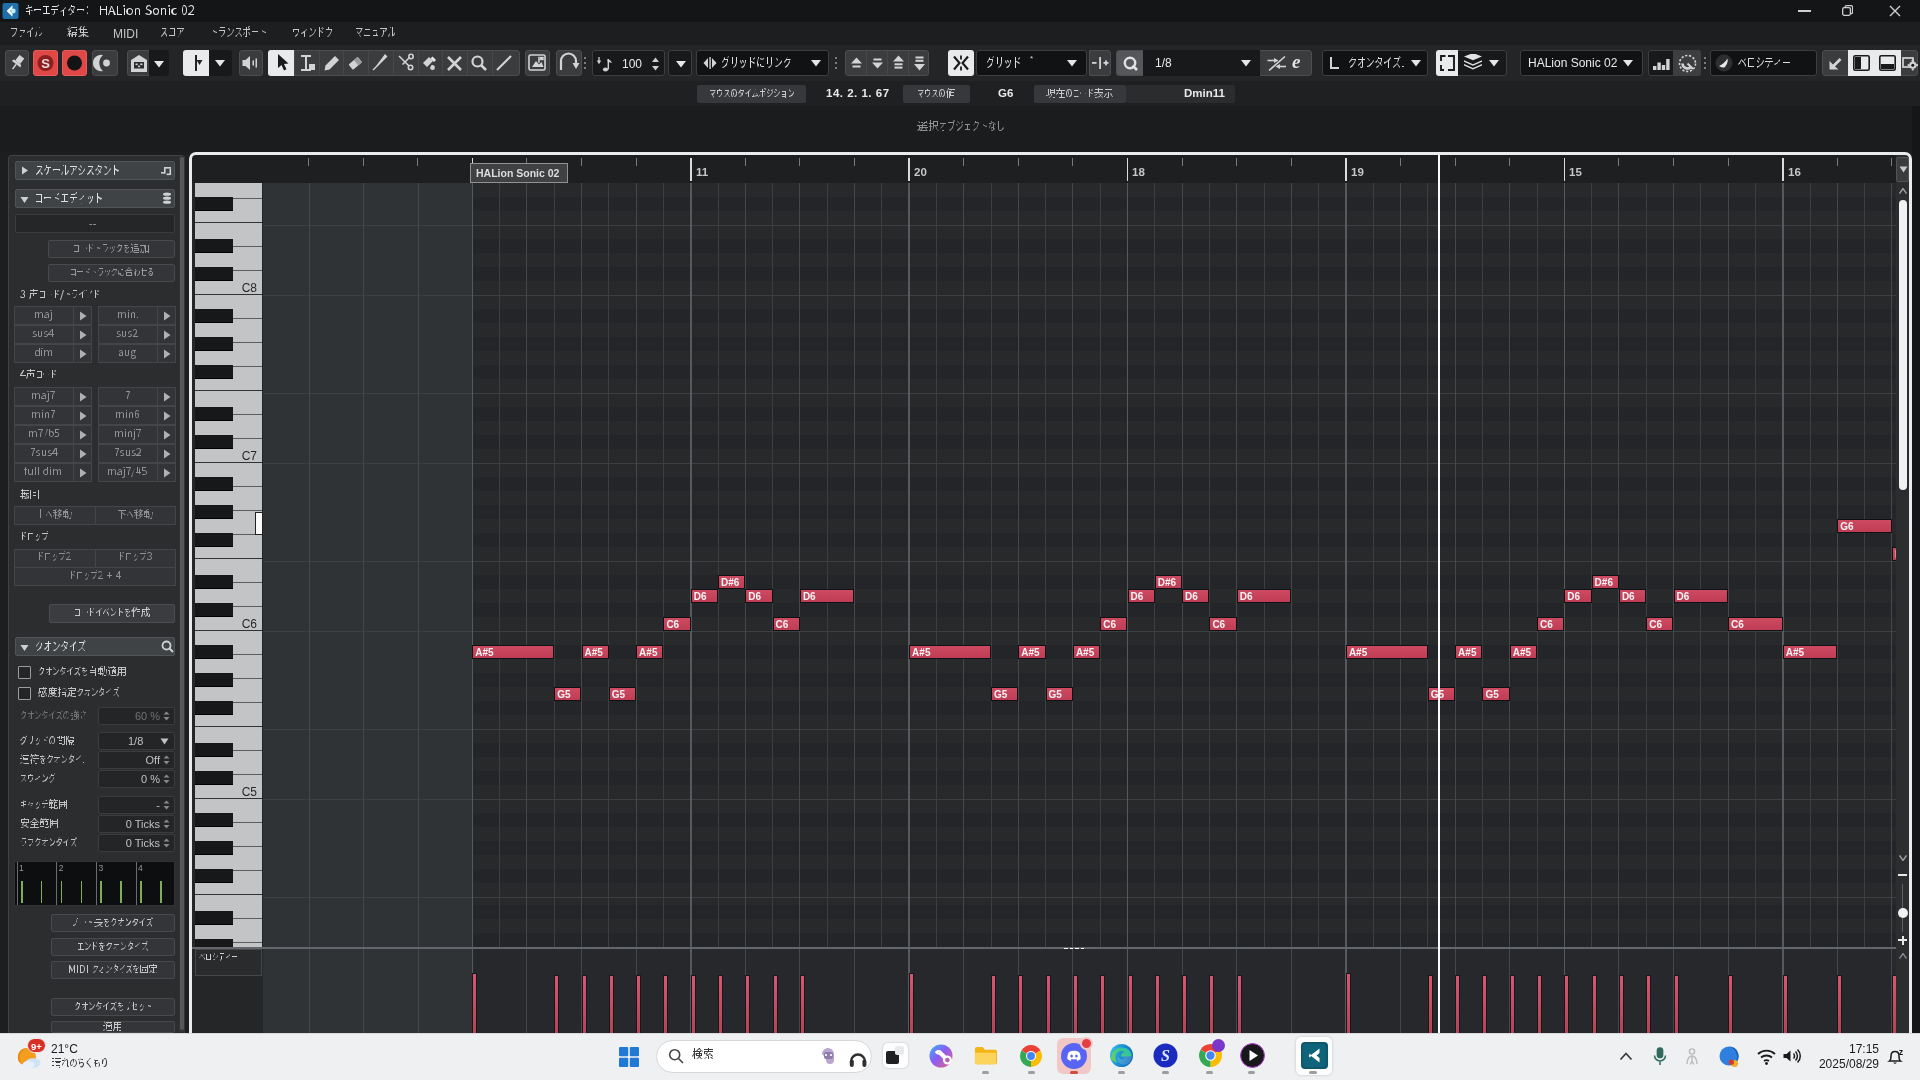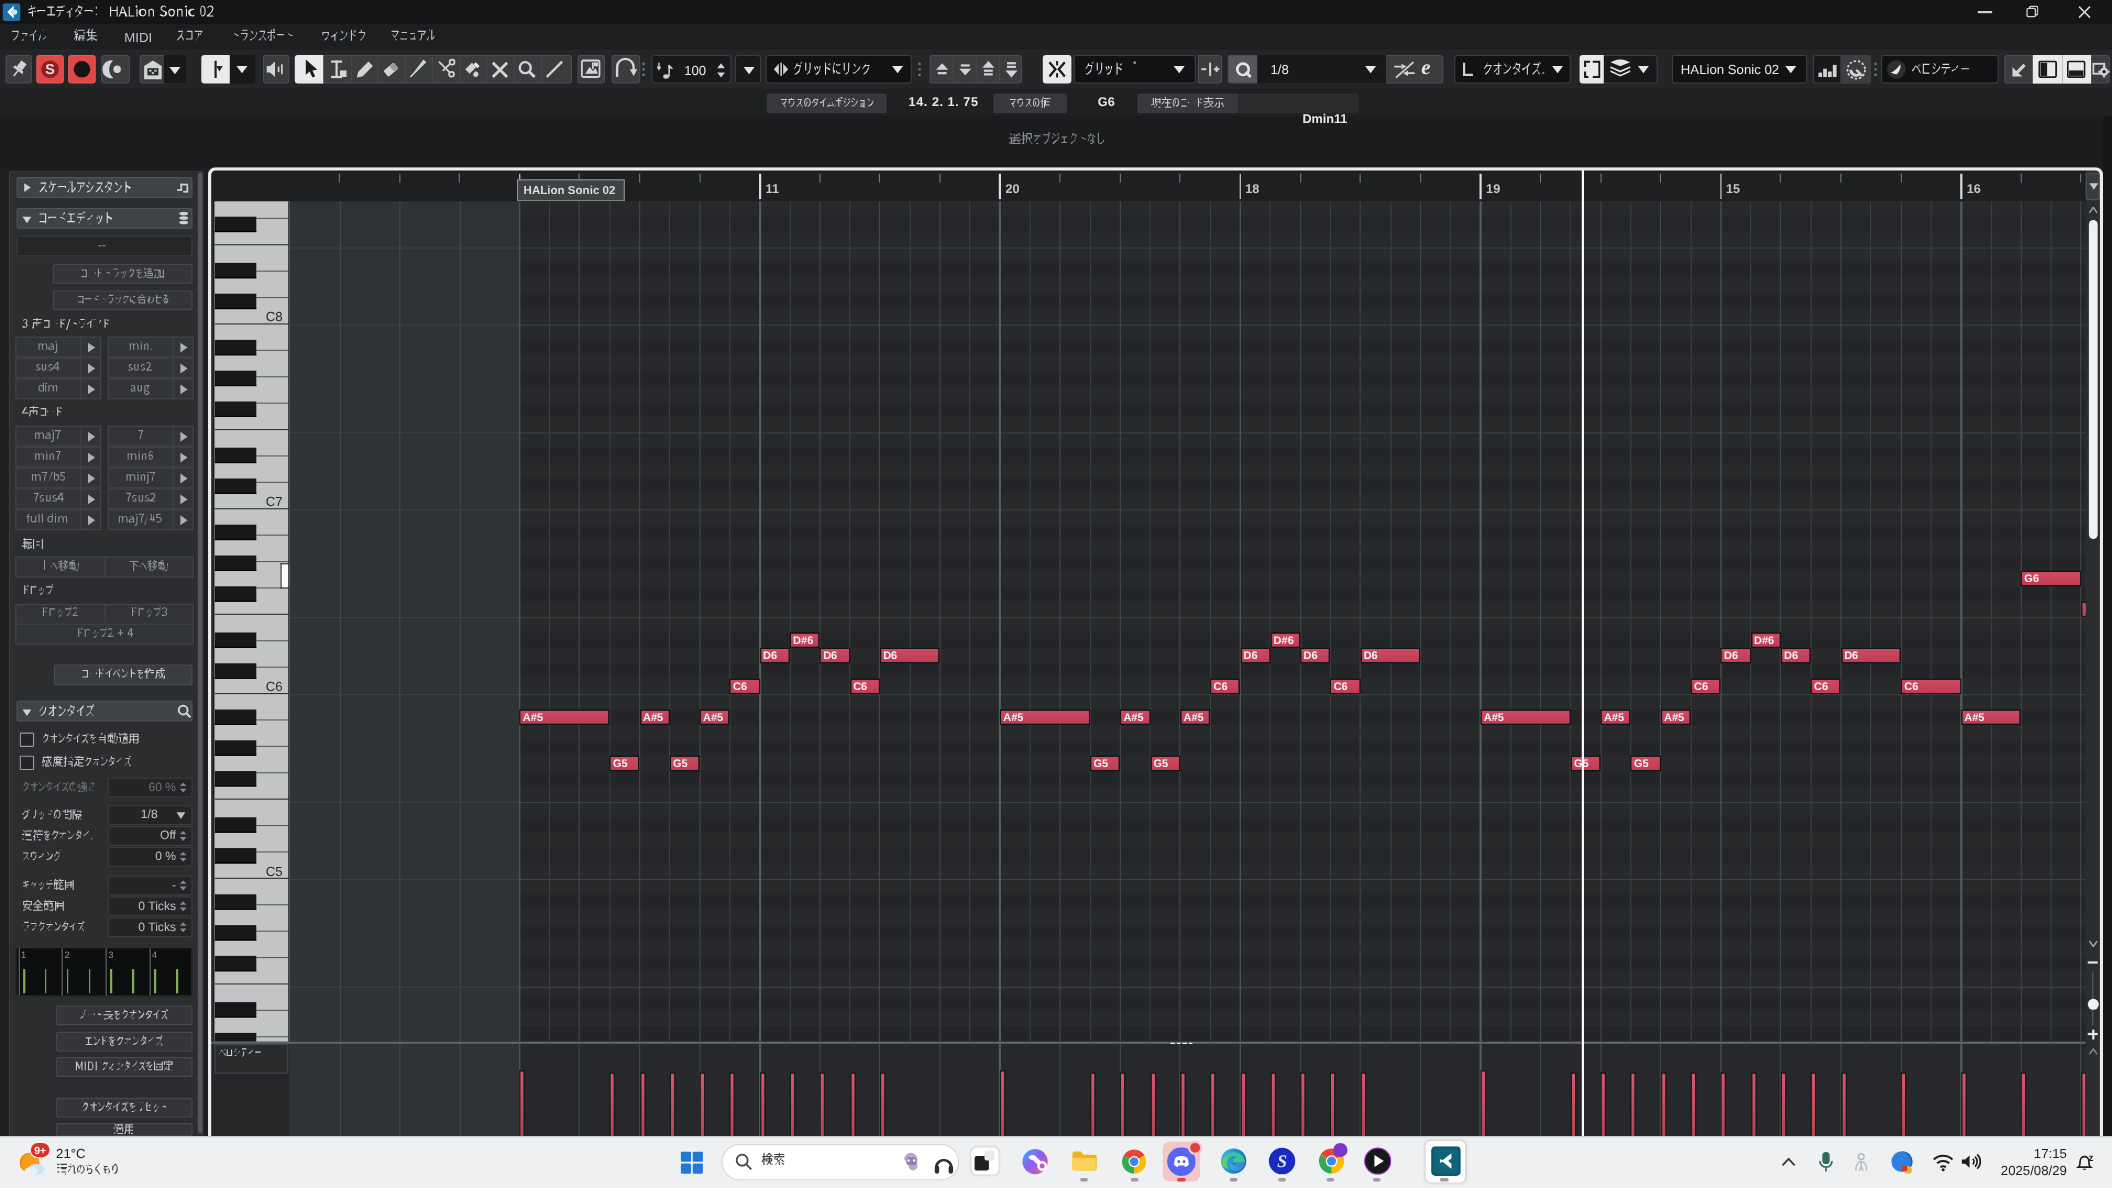--- a/index.html
+++ b/index.html
@@ -402,36 +402,36 @@
       </g>
       <circle cx="0" cy="0" r="1.5" fill="#17191b"></circle>
     </g>
   </svg>
 <div class="a" style="left:697px;top:85px;width:109px;height:18px;background:#36383b;border-radius:2px;"></div>
 <div class="a" style="left:709px;top:88px;">
     <svg width="87" height="13" viewBox="0 0 87 13">
       <path d="M3 7C4 8 4 9 5 10L5 9C5 8 4 8 4 7C5 6 6 4 6 3C6 3 7 2 7 2L6 2C6 2 6 2 6 2C5 2 2 2 1 2C1 2 1 2 1 2V3C1 3 1 3 1 3C2 3 5 3 6 3C5 4 4 5 3 6C3 6 2 5 2 5L2 5C2 6 3 7 3 7Z M13 3 13 2C13 2 13 2 13 2H11V1C11 1 11 1 11 1H10C10 1 10 1 10 1V2H9C9 2 8 2 8 2C8 3 8 3 8 3C8 4 8 5 8 5C8 5 8 5 8 6H9C9 6 9 5 9 5C9 5 9 4 9 3H13C13 4 12 5 12 6C12 7 11 8 10 8C10 8 10 9 9 9L10 9C11 9 12 8 13 6C13 5 13 4 13 3C13 3 13 3 13 3Z M20 2 20 2C20 2 19 2 19 2C19 2 17 2 16 2C16 2 16 2 16 2V3C16 3 16 3 16 3C17 3 19 3 19 3C19 3 18 5 18 5C17 7 16 8 15 9L15 9C17 9 17 7 18 6C19 7 20 8 20 9L21 9C20 8 19 6 19 6C19 5 20 3 20 2C20 2 20 2 20 2Z M25 2C25 3 25 4 24 5C24 7 24 8 23 8C23 8 23 7 23 6C23 4 23 3 25 2ZM25 2C27 2 27 4 27 5C27 7 26 8 26 8C25 8 25 9 25 9L25 9C27 9 28 8 28 5C28 3 27 1 25 1C23 1 22 3 22 6C22 7 23 9 23 9C24 9 25 7 25 5C25 4 25 3 25 2Z M32 1 32 0C32 1 32 1 32 1C31 2 30 4 29 5L30 6C30 5 31 4 32 3H34C34 4 33 5 33 6C33 5 32 5 32 4L31 5C32 5 32 6 33 6C32 7 31 8 30 9L30 9C32 9 32 8 33 7C33 7 34 7 34 8L34 7C34 7 34 6 34 6C34 5 34 4 35 3C35 3 35 2 35 2L34 2C34 2 34 2 34 2H32L32 2C32 1 32 1 32 1Z M36 5 37 6C38 6 39 5 39 4V8C39 9 39 9 39 9H40C40 9 40 9 40 8V4C41 3 41 2 42 1L41 1C41 2 40 3 39 3C39 4 38 5 36 5Z M44 8C44 8 44 8 43 8L43 9C44 9 44 9 44 9C45 9 47 8 49 8C49 9 49 9 49 9L50 9C49 8 48 6 48 5L47 5C48 6 48 6 48 7C47 7 46 8 45 8C45 6 46 3 46 2C46 2 46 1 47 1L46 1C46 1 46 2 46 2C46 3 45 6 44 8Z M55 1C55 1 56 1 56 1C56 1 56 1 56 1C56 2 56 2 56 2C56 2 55 2 55 1ZM55 1C55 2 55 2 56 2C56 2 57 2 57 1C57 1 56 0 56 0C55 0 55 1 55 1ZM52 5 52 5C52 6 51 7 50 8L51 8C51 7 52 6 52 5ZM55 5 55 5C55 6 56 7 56 8L56 8C56 7 56 6 55 5ZM51 3V4C51 4 51 4 51 4H53V4C53 4 53 8 53 8C53 9 53 9 53 9C53 9 52 9 52 9L52 9C52 9 53 9 53 9C54 9 54 9 54 9C54 8 54 4 54 4V4H56C56 4 56 4 56 4V3C56 3 56 3 56 3H54V2C54 1 54 1 54 1H53C53 1 53 1 53 2V3H51C51 3 51 3 51 3Z M62 1 62 1C62 2 62 3 62 3L63 3C63 2 62 2 62 1ZM63 1 63 1C63 1 63 2 63 3L64 2C64 2 63 1 63 1ZM59 1 59 2C59 2 60 3 60 3L61 3C60 2 60 1 59 1ZM58 9 58 9C59 9 60 9 61 8C62 7 63 6 64 4L63 3C63 5 62 6 61 7C60 8 59 8 58 9ZM58 3 58 4C58 4 59 5 59 6L60 5C59 4 59 4 58 3Z M66 1 66 2C67 2 67 3 68 3L68 2C68 2 67 1 66 1ZM65 8 66 9C66 9 67 9 68 8C69 7 70 6 71 4L70 3C70 5 69 6 68 7C67 8 66 8 65 8ZM65 3 65 4C65 4 66 5 67 5L67 5C67 4 66 4 65 3Z M73 8V9C73 9 73 9 73 9H76L76 10H77C77 9 77 9 77 9C77 8 77 4 77 4C77 4 77 3 77 3C77 3 77 3 76 3C76 3 74 3 74 3C74 3 73 3 73 3V4C73 4 74 4 74 4C74 4 76 4 76 4V6H74C74 6 73 6 73 6V7C73 7 74 7 74 7H76V8H73C73 8 73 8 73 8Z M80 1 80 2C80 2 81 4 82 4L82 4C82 3 81 2 80 1ZM80 8 80 9C81 9 82 8 83 8C84 7 85 5 85 4L85 3C84 4 84 6 82 7C82 7 81 8 80 8Z" fill="#c6c7c8"></path>
     </svg>
   </div>
-<div class="a" style="left:826px;top:87px;width:66px;font-size:11.5px;font-weight:bold;color:#e8e9ea;letter-spacing:0.5px;">14. 2. 1. 75</div>
+<div class="a" style="left:826px;top:87px;width:66px;font-size:11.5px;font-weight:bold;color:#e8e9ea;letter-spacing:0.5px;">14. 2. 1. 67</div>
 <div class="a" style="left:903px;top:85px;width:67px;height:18px;background:#36383b;border-radius:2px;"></div>
 <div class="a" style="left:917px;top:88px;">
     <svg width="39" height="13" viewBox="0 0 39 13">
       <path d="M3 7C4 8 4 9 5 10L5 9C5 8 4 8 4 7C5 6 6 4 6 3C6 3 7 2 7 2L6 2C6 2 6 2 6 2C5 2 2 2 1 2C1 2 1 2 1 2V3C1 3 1 3 1 3C2 3 5 3 6 3C5 4 4 5 3 6C3 6 2 5 2 5L2 5C2 6 3 7 3 7Z M13 3 13 2C13 2 13 2 13 2H11V1C11 1 11 1 11 1H10C10 1 10 1 10 1V2H9C9 2 8 2 8 2C8 3 8 3 8 3C8 4 8 5 8 5C8 5 8 5 8 6H9C9 6 9 5 9 5C9 5 9 4 9 3H13C13 4 12 5 12 6C12 7 11 8 10 8C10 8 10 9 9 9L10 9C11 9 12 8 13 6C13 5 13 4 13 3C13 3 13 3 13 3Z M20 2 20 2C20 2 19 2 19 2C19 2 17 2 16 2C16 2 16 2 16 2V3C16 3 16 3 16 3C17 3 19 3 19 3C19 3 18 5 18 5C17 7 16 8 15 9L15 9C17 9 17 7 18 6C19 7 20 8 20 9L21 9C20 8 19 6 19 6C19 5 20 3 20 2C20 2 20 2 20 2Z M25 2C25 3 25 4 24 5C24 7 24 8 23 8C23 8 23 7 23 6C23 4 23 3 25 2ZM25 2C27 2 27 4 27 5C27 7 26 8 26 8C25 8 25 9 25 9L25 9C27 9 28 8 28 5C28 3 27 1 25 1C23 1 22 3 22 6C22 7 23 9 23 9C24 9 25 7 25 5C25 4 25 3 25 2Z M34 5H37V6H34ZM34 6H37V7H34ZM34 3H37V4H34ZM33 3V8H37V3H35L35 2H38V1H35L35 0L35 0L35 1H32V2H35L34 3ZM32 3V10H33V9H38V9H33V3ZM31 0C31 2 30 3 29 4C29 5 29 5 29 5C29 5 30 4 30 4V10H31V3C31 2 32 1 32 0Z" fill="#c6c7c8"></path>
     </svg>
   </div>
 <div class="a" style="left:998px;top:87px;width:30px;font-size:11.5px;font-weight:bold;color:#e8e9ea;">G6</div>
 <div class="a" style="left:1034px;top:85px;width:92px;height:18px;background:#36383b;border-radius:2px;"></div>
 <div class="a" style="left:1046px;top:88px;">
     <svg width="68" height="13" viewBox="0 0 68 13">
       <path d="M5 3H8V4H5ZM5 5H8V6H5ZM5 1H8V2H5ZM0 7 0 8C1 8 3 7 4 7L4 6L3 7V4H4V4H3V1H4V1H0V1H2V4H1V4H2V7ZM4 1V6H5C5 8 5 9 3 9C3 9 3 10 3 10C5 9 6 8 6 6H7V9C7 10 7 10 8 10C8 10 8 10 9 10C9 10 9 9 9 8C9 8 9 8 9 8C9 9 9 9 9 9C8 9 8 9 8 9C8 9 7 9 7 9V6H9V1Z M13 0C13 1 13 1 13 2H10V3H13C12 4 11 5 10 6C10 6 10 7 10 7C11 6 11 6 12 6V10H12V5C13 4 13 3 13 3H19V2H14C14 1 14 1 14 0ZM15 3V5H13V6H15V9H13V10H19V9H16V6H18V5H16V3Z M23 2C23 3 22 4 22 5C22 7 22 8 21 8C21 8 21 7 21 6C21 4 21 3 23 2ZM23 2C25 2 25 4 25 5C25 7 24 8 23 8C23 8 23 9 23 9L23 9C25 9 26 8 26 5C26 3 25 1 23 1C21 1 20 3 20 6C20 7 21 9 21 9C22 9 22 7 23 5C23 4 23 3 23 2Z M28 8V9C28 9 28 9 28 9H32L32 9H33C33 9 32 8 32 8V3C32 2 33 2 33 2C32 2 32 2 32 2H28C28 2 28 2 28 2V3C28 3 28 3 28 3H32V8H28C28 8 28 8 28 8Z M34 4V6C35 5 35 5 35 5C36 5 39 5 39 5C40 5 40 6 40 6V4C40 5 40 5 39 5C39 5 36 5 35 5C35 5 35 5 34 4Z M45 1 45 2C45 2 45 3 46 3L46 3C46 3 46 2 45 1ZM46 1 46 1C46 2 46 2 47 3L47 2C47 2 46 1 46 1ZM43 8C43 9 43 9 43 9H44C44 9 44 9 44 8V5C44 5 46 6 46 6L47 6C46 5 44 4 44 4V2C44 2 44 1 44 1H43C43 1 43 2 43 2C43 3 43 8 43 8Z M49 9 49 10C51 10 52 9 54 9L54 8L51 9V6C52 6 52 5 53 5C53 7 55 9 57 10C57 10 57 9 57 9C56 9 55 8 55 7C55 7 56 6 57 6L56 5C56 6 55 6 54 7C54 6 54 6 53 5H57V4H53V3H56V3H53V2H57V1H53V0H52V1H49V2H52V3H49V3H52V4H48V5H52C51 6 49 7 48 7C48 7 49 7 49 8C49 7 50 7 51 7V9Z M60 5C59 7 59 8 58 8C58 9 58 9 59 9C59 8 60 7 61 6ZM64 6C65 7 66 8 66 9L67 9C66 8 66 6 65 5ZM59 1V2H66V1ZM58 4V4H62V9C62 9 62 9 62 9C62 9 61 9 60 9C60 9 61 10 61 10C61 10 62 10 62 10C63 10 63 9 63 9V4H67V4Z" fill="#c6c7c8"></path>
     </svg>
   </div>
 <div class="a" style="left:1126px;top:85px;width:109px;height:18px;background:#2a2c2e;border-radius:2px;"></div>
-<div class="a" style="left:1184px;top:87px;font-size:11.5px;font-weight:bold;color:#e8e9ea;margin-top:16px;">Dmin11</div>
+<div class="a" style="left:1184px;top:87px;font-size:11.5px;font-weight:bold;color:#e8e9ea;">Dmin11</div>
 <div class="a" style="left:8px;top:155px;width:177px;height:878px;background:#2b2d2f;border:1px solid #404245;border-radius:4px 4px 0 0;border-bottom:none;"></div>
 <div class="a" style="left:179px;top:156px;width:6px;height:876px;background:#323436;"></div>
 <div class="a" style="left:180px;top:157px;width:4px;height:873px;background:#55575b;border-radius:2px;"></div>
 <div class="a" style="left:15px;top:161px;width:160px;height:19px;background:#404346;border:1px solid #515356;border-radius:2px;"></div>
 <svg class="a" style="left:21px;top:166px;" width="8" height="9" viewBox="0 0 8 9">
     <path d="M1 0.5 L7 4.5 L1 8.5Z" fill="#cfd0d1"></path>
   </svg>
 <div class="a" style="left:35px;top:164px;">
     <svg width="86" height="16" viewBox="0 0 86 16">
       <path d="M7 2 6 2C6 2 6 2 6 2C5 2 3 2 2 2C2 2 2 2 2 2V3C2 3 2 3 2 3C3 3 5 3 6 3C6 4 5 6 4 6C3 8 2 9 1 10L1 11C3 10 4 9 5 7C6 9 6 10 7 11L8 10C7 9 6 8 5 7C6 5 6 4 7 3C7 3 7 2 7 2Z M12 1 11 1C11 1 11 2 11 2C11 2 11 3 11 4C10 4 10 6 9 6L10 7C10 6 11 5 11 4H13C13 7 12 9 11 10C11 10 11 10 11 11L11 11C13 10 14 8 14 4H15C16 4 16 4 16 4V3C16 3 16 3 15 3H11C12 3 12 2 12 2C12 2 12 1 12 1Z M18 5V7C18 7 19 6 19 6C20 6 23 6 24 6C24 6 24 7 25 7V5C24 5 24 5 24 5C23 5 20 5 19 5C19 5 18 5 18 5Z M30 10 30 11C30 11 31 11 31 11C32 10 33 9 34 7L33 6C33 8 31 9 31 10C31 9 31 3 31 2C31 2 31 1 31 1H30C30 1 30 2 30 2C30 3 30 9 30 10C30 10 30 10 30 10ZM26 10 27 11C27 10 28 9 28 8C28 6 28 4 28 2C28 2 29 2 29 1H28C28 2 28 2 28 2C28 4 28 6 28 7C27 9 27 10 26 10Z M42 2 41 2C41 2 41 2 41 2C40 2 36 2 36 2C36 2 35 2 35 2V3C35 3 36 3 36 3C36 3 40 3 41 3C41 4 40 5 39 6L40 6C41 5 41 4 42 3C42 3 42 2 42 2ZM39 4H38C38 4 38 5 38 5C38 7 38 9 36 10C36 10 36 10 36 10L36 11C38 10 39 7 39 4Z M45 1 45 2C45 2 46 3 47 4L47 3C47 3 46 2 45 1ZM44 10 44 11C45 11 46 10 47 10C48 8 50 7 50 5L50 4C49 6 48 7 47 9C46 9 45 10 44 10ZM44 4 43 5C44 5 45 6 45 7L46 6C45 5 44 4 44 4Z M58 2 57 2C57 2 57 2 57 2C56 2 54 2 53 2C53 2 53 2 53 2V3C53 3 53 3 53 3C54 3 56 3 57 3C57 4 56 6 55 6C54 8 53 9 52 10L52 11C54 10 55 9 56 7C57 9 57 10 58 11L59 10C58 9 57 8 56 7C57 5 57 4 58 3C58 3 58 2 58 2Z M64 1 63 1C63 1 63 1 63 2C63 3 62 5 60 6L61 7C62 6 63 4 63 3H66C66 4 65 6 65 7C64 6 64 6 63 5L63 6C63 6 64 7 64 8C64 9 63 10 61 11L62 11C63 11 64 9 65 8C65 9 66 9 66 9L66 8C66 8 66 8 65 7C66 6 66 5 67 3C67 3 67 3 67 3L66 2C66 2 66 2 66 2H63L64 2C64 2 64 1 64 1Z M70 2 69 2C70 3 71 4 72 5L72 4C72 3 71 2 70 2ZM69 10 70 11C71 11 72 10 73 9C74 8 75 6 76 5L75 4C75 5 74 7 73 8C72 9 71 10 69 10Z M79 10C79 10 79 11 79 11H80C80 11 80 10 80 10L80 6C81 6 82 7 83 8L84 6C83 6 81 5 80 4V2C80 2 80 1 80 1H79C79 1 79 2 79 2C79 3 79 9 79 10Z" fill="#dededf"></path>

